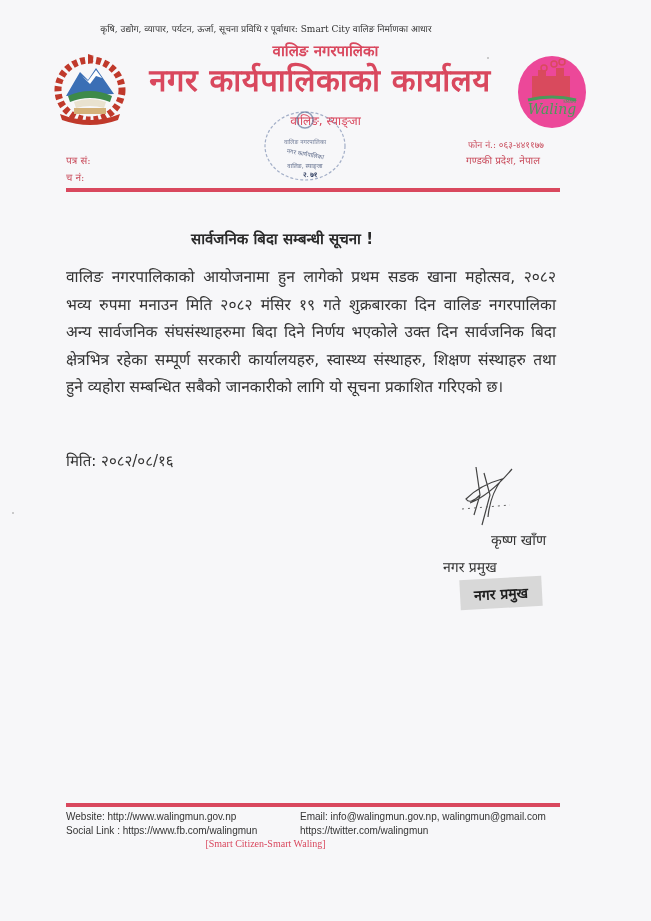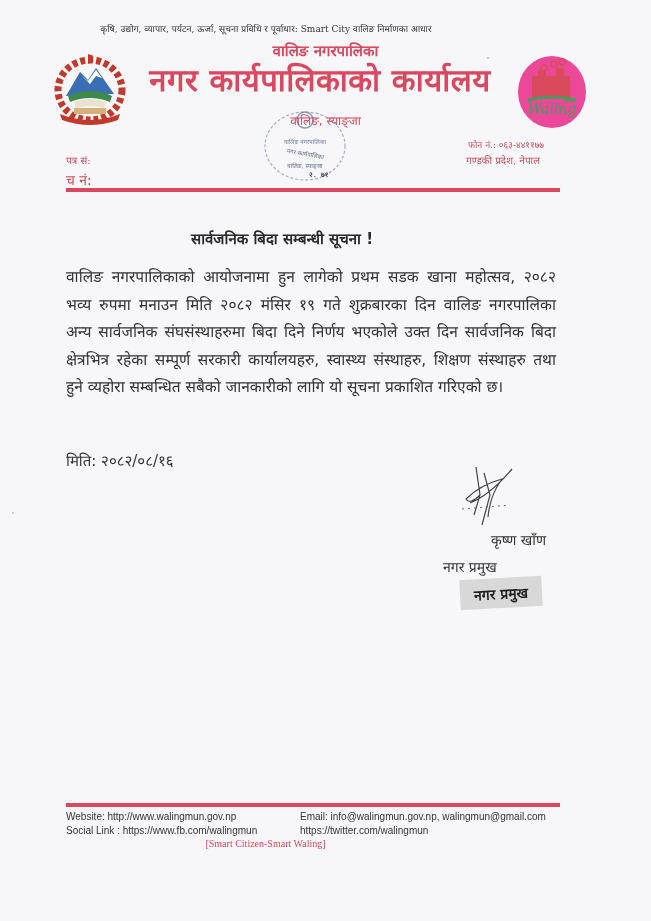--- a/index.html
+++ b/index.html
@@ -31,21 +31,21 @@
     left: 0; width: 651px; top: 112px;
     text-align: center; font-size: 12px; color: #d9485e;
     font-family: "DejaVu Sans", sans-serif;
   }
   .emblem { left: 52px; top: 50px; width: 76px; height: 80px; }
   .smartlogo { left: 518px; top: 56px; width: 68px; height: 72px; border-radius: 50%; background: #ec4899; overflow: hidden; }
   .stamp { left: 255px; top: 108px; width: 100px; height: 80px; }
   .phone { left: 468px; top: 138px; font-size: 9px; color: #c94c5c; }
   .region { left: 466px; top: 153px; font-size: 10px; color: #c94c5c; }
   .ref { left: 66px; top: 153px; font-size: 10px; color: #c94c5c; }
-  .disp { left: 66px; top: 170px; font-size: 14px; color: #c94c5c; text-align: right; }
+  .disp { left: 66px; top: 170px; font-size: 10px; color: #c94c5c; text-align: right; }
   .rule-top { left: 66px; top: 188px; width: 494px; height: 4px; background: #d9485e; }
   .rule-bottom { left: 66px; top: 803px; width: 494px; height: 4px; background: #d9485e; }
   .notice-title {
     left: 0; width: 564px; top: 228px;
     text-align: center; font-size: 15px; font-weight: bold; color: #2a2a2a;
     font-family: "DejaVu Sans", sans-serif;
   }
   .body-text {
     left: 66px; top: 264px; width: 490px;
     font-size: 15.5px; line-height: 27.5px; color: #333;
@@ -111,21 +111,21 @@
 <div class="abs district">वालिङ, स्याङ्जा</div>
 
 <div class="abs stamp">
   <svg width="100" height="80" viewBox="0 0 100 80">
     <ellipse cx="50" cy="38" rx="40" ry="34" fill="none" stroke="#6b7fa6" stroke-width="1.2" stroke-dasharray="3 2" opacity="0.6"></ellipse>
     <circle cx="50" cy="12" r="8" fill="none" stroke="#4a5f8a" stroke-width="1.5" opacity="0.6"></circle>
     <text x="50" y="36" text-anchor="middle" font-size="6" fill="#3a4a70" opacity="0.7" font-family="DejaVu Sans, sans-serif">वालिङ नगरपालिका</text>
     <text x="50" y="48" text-anchor="middle" font-size="6" fill="#3a4a70" opacity="0.8" transform="rotate(10 50 48)" font-family="DejaVu Sans, sans-serif">नगर कार्यपालिका</text>
     <text x="50" y="60" text-anchor="middle" font-size="6" fill="#3a4a70" opacity="0.8" font-family="DejaVu Sans, sans-serif">वालिङ, स्याङ्जा</text>
   </svg>
-  <div class="abs" style="left:54px;top:62px;font-size:7px;color:#2f3d60;font-family:Liberation Mono, monospace;font-weight:bold;">२. ७१</div>
+  <div class="abs" style="left:48px;top:62px;font-size:7px;color:#2f3d60;font-family:Liberation Serif, serif;font-weight:bold;">२. ७१</div>
 </div>
 
 <div class="abs phone">फोन नं.: ०६३-४४११७७</div>
 <div class="abs region">गण्डकी प्रदेश, नेपाल</div>
 <div class="abs ref">पत्र सं:</div>
 <div class="abs disp">च नं:</div>
 
 <div class="abs rule-top"></div>
 
 <div class="abs notice-title">सार्वजनिक बिदा सम्बन्धी सूचना !</div>

